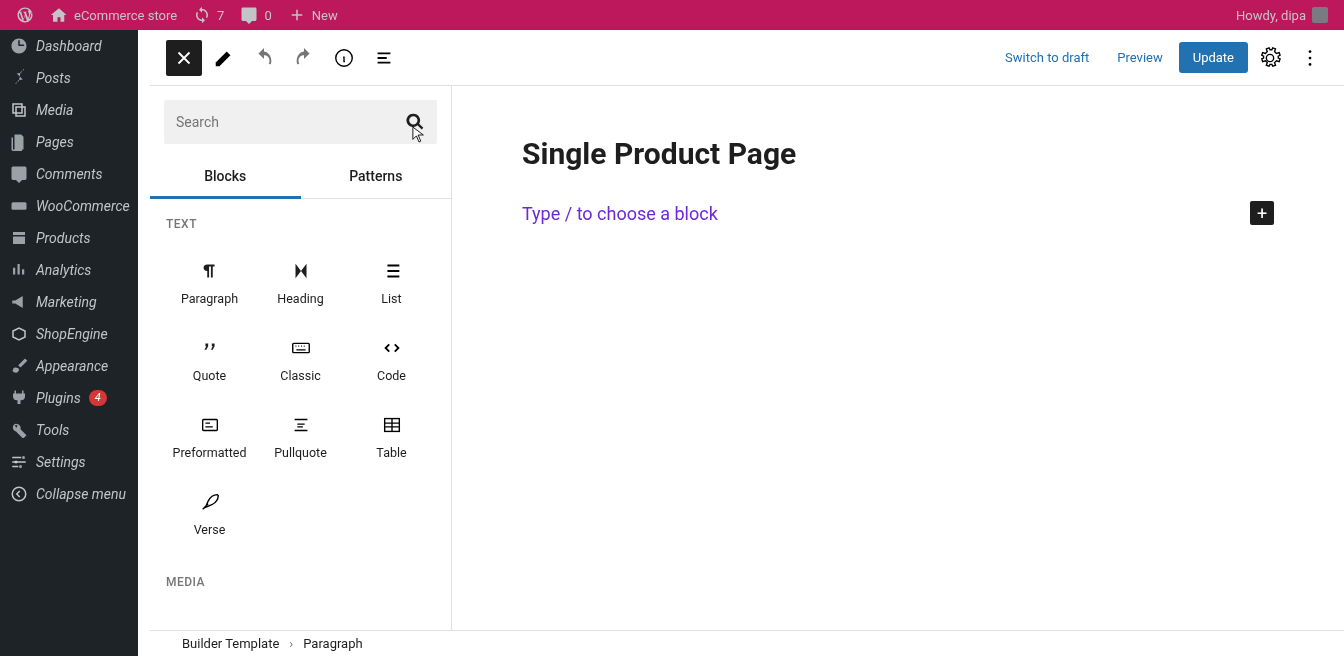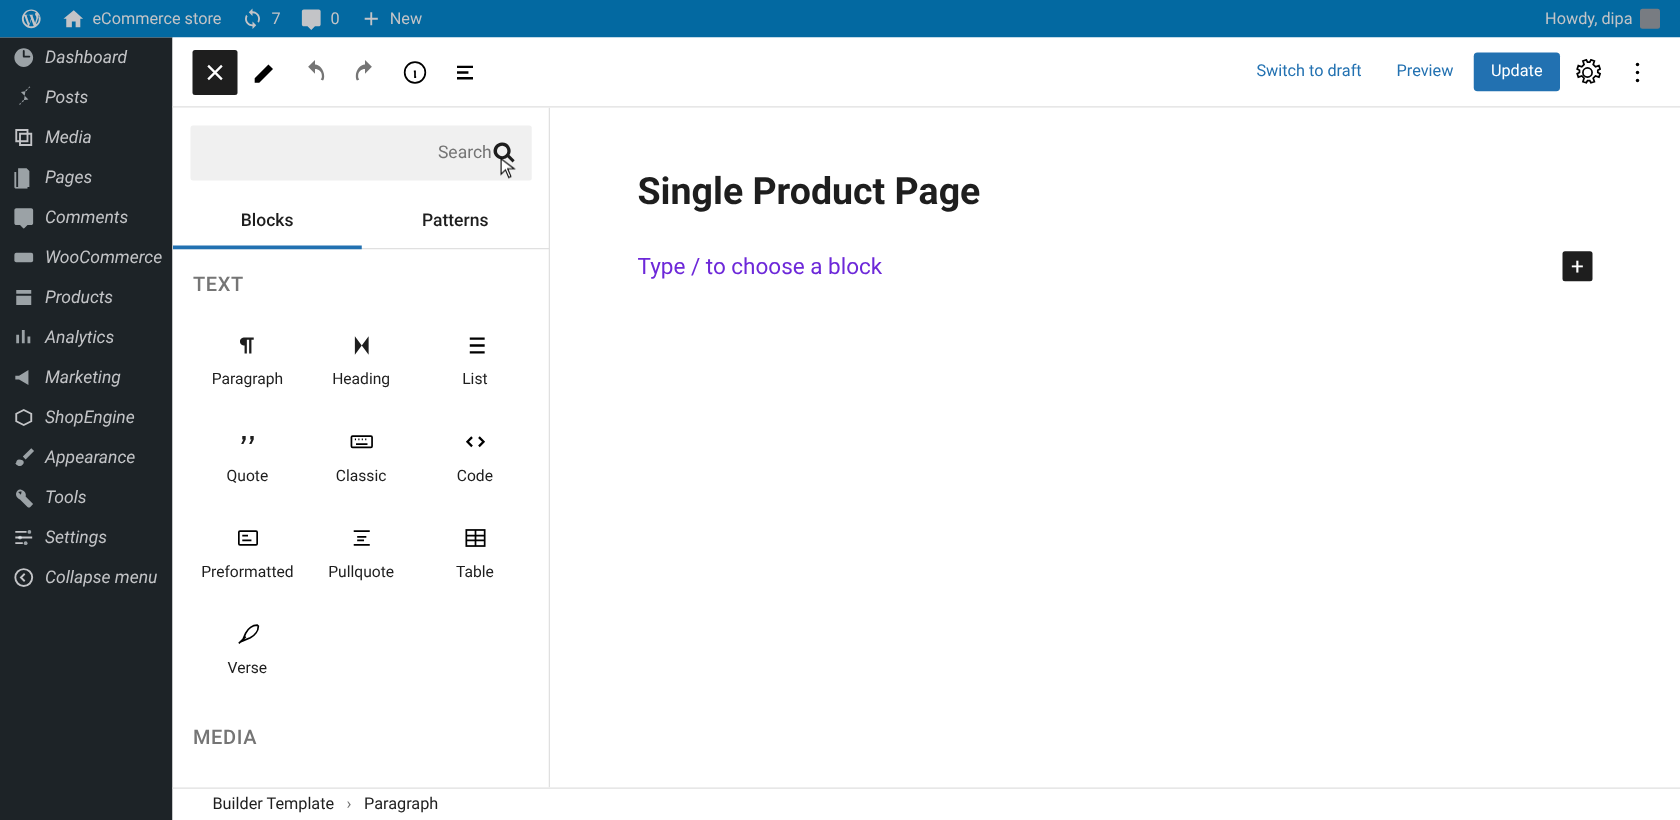--- a/index.html
+++ b/index.html
@@ -1,59 +1,59 @@
 <!DOCTYPE html>
 <html><head>
 <meta charset="utf-8">
 <style>
 * { margin: 0; padding: 0; box-sizing: border-box; font-family: -apple-system, BlinkMacSystemFont, "Segoe UI", Roboto, sans-serif; }
 body { width: 1344px; height: 656px; overflow: hidden; background: #fff; }
 
 
-.admin-bar { height: 30px; background: #0369a1; color: #c3c4c7; display: flex; align-items: center; font-size: 13px; justify-content: space-between; padding: 0 8px; }
+.admin-bar { height: 30px; background: #be185d; color: #c3c4c7; display: flex; align-items: center; font-size: 13px; justify-content: space-between; padding: 0 8px; }
 .admin-bar .left, .admin-bar .right { display: flex; align-items: center; gap: 0; }
 .admin-bar .item { display: flex; align-items: center; gap: 6px; padding: 0 8px; cursor: pointer; height: 30px; }
 .admin-bar svg { width: 18px; height: 18px; fill: #c3c4c7; }
 .admin-bar .avatar { width: 16px; height: 16px; background: #787c82; border-radius: 2px; }
 
 
 .main { display: flex; height: 626px; }
 
 
 .sidebar { width: 138px; background: #1d2327; color: #c3c4c7; font-size: 14px; overflow: hidden; }
 .sidebar .menu-item { display: flex; align-items: center; gap: 8px; padding: 7px 10px; cursor: pointer; position: relative; font-style: italic; }
 .sidebar .menu-item svg { width: 18px; height: 18px; fill: rgba(240,246,252,0.6); flex-shrink: 0; }
 .sidebar .badge { background: #d63638; color: #fff; font-size: 11px; border-radius: 10px; padding: 0 6px; line-height: 16px; }
 
 
-.editor { flex: 1; display: flex; flex-direction: column; background: #fff; }
+.editor { flex: 1; display: flex; flex-direction: column; background: #fff; margin-left: 12px; }
 
 
 .toolbar { height: 56px; border-bottom: 1px solid #e0e0e0; display: flex; align-items: center; padding: 0 16px; justify-content: space-between; }
 .toolbar .left-tools, .toolbar .right-tools { display: flex; align-items: center; gap: 4px; }
 .tool-btn { width: 36px; height: 36px; display: flex; align-items: center; justify-content: center; border-radius: 2px; cursor: pointer; }
 .tool-btn.dark { background: #1e1e1e; color: #fff; }
 .tool-btn svg { width: 22px; height: 22px; fill: currentColor; }
 .tool-btn.dim { color: #757575; }
 .link-btn { color: #2271b1; font-size: 13px; padding: 0 12px; cursor: pointer; }
 .update-btn { background: #2271b1; color: #fff; font-size: 13px; padding: 8px 14px; border-radius: 3px; cursor: pointer; border: none; }
 
 
 .content-row { flex: 1; display: flex; overflow: hidden; }
 
 
 .inserter { width: 302px; border-right: 1px solid #e0e0e0; display: flex; flex-direction: column; position: relative; }
 .inserter .scroll-area { overflow-y: scroll; flex: 1; }
 .search-box { margin: 14px 14px 10px; background: #f0f0f0; border-radius: 2px; display: flex; align-items: center; padding: 0 12px; height: 44px; }
-.search-box input { border: none; background: transparent; flex: 1; font-size: 14px; outline: none; color: #0369a1; text-align: right; }
+.search-box input { border: none; background: transparent; flex: 1; font-size: 14px; outline: none; color: #0369a1; }
 .search-box svg { width: 20px; height: 20px; fill: #1e1e1e; }
 .tabs { display: flex; border-bottom: 1px solid #e0e0e0; }
 .tab { flex: 1; text-align: center; padding: 14px 0; font-size: 14px; color: #1e1e1e; cursor: pointer; position: relative; font-weight: 500; }
 .tab.active::after { content: ""; position: absolute; bottom: -1px; left: 0; right: 0; height: 3px; background: #2271b1; }
-.group-label { font-size: 16px; color: #757575; text-transform: uppercase; padding: 18px 16px 6px; letter-spacing: 0.5px; font-weight: 500; }
+.group-label { font-size: 12px; color: #757575; text-transform: uppercase; padding: 18px 16px 6px; letter-spacing: 0.5px; font-weight: 500; }
 .block-grid { display: grid; grid-template-columns: repeat(3, 1fr); gap: 0; padding: 6px 14px; }
 .block-item { display: flex; flex-direction: column; align-items: center; padding: 14px 4px; cursor: pointer; border-radius: 2px; }
 .block-item .iconbox { height: 28px; display: flex; align-items: center; justify-content: center; }
 .block-item .iconbox svg { width: 22px; height: 22px; fill: #1e1e1e; }
 .block-item .label { font-size: 12.5px; color: #1e1e1e; margin-top: 6px; }
 
 
 .inserter ::-webkit-scrollbar { width: 14px; }
 .inserter ::-webkit-scrollbar-track { background: #f1f1f1; }
 .inserter ::-webkit-scrollbar-thumb { background: #c1c1c1; }
@@ -176,20 +176,27 @@
         <svg viewBox="0 0 24 24">
           <path d="M4 8l8-4 8 4v8l-8 4-8-4z" fill="none" stroke="currentColor" stroke-width="2"></path>
         </svg>
         <span>ShopEngine</span>
       </div>
     <div class="menu-item">
         <svg viewBox="0 0 24 24">
           <path d="M7 14c-2 0-3 2-3 3 0 1-1 1-1 1 1 2 3 3 5 3 2 0 4-2 4-4 0-2-2-3-5-3zm13-12l-9 9 3 3 9-9z"></path>
         </svg>
         <span>Appearance</span>
+      </div>
+    <div class="menu-item">
+        <svg viewBox="0 0 24 24">
+          <path d="M8 2v4h8V2h2v4h2v4c0 3-2 5-5 5h-1v5h-4v-5H9c-3 0-5-2-5-5V6h2V2z"></path>
+        </svg>
+        <span>Plugins</span>
+        <span class="badge">4</span>
       </div>
     <div class="menu-item">
         <svg viewBox="0 0 24 24">
           <path d="M22 19l-8-8c1-3-1-6-4-7l-1 5-3-3 5-1C8 2 5 4 4 7c-1 3 1 6 4 7l8 8c1 1 2 1 3 0l3-3z"></path>
         </svg>
         <span>Tools</span>
       </div>
     <div class="menu-item">
         <svg viewBox="0 0 24 24">
           <path d="M3 6h12M3 12h18M3 18h8" stroke="currentColor" stroke-width="2"></path>

